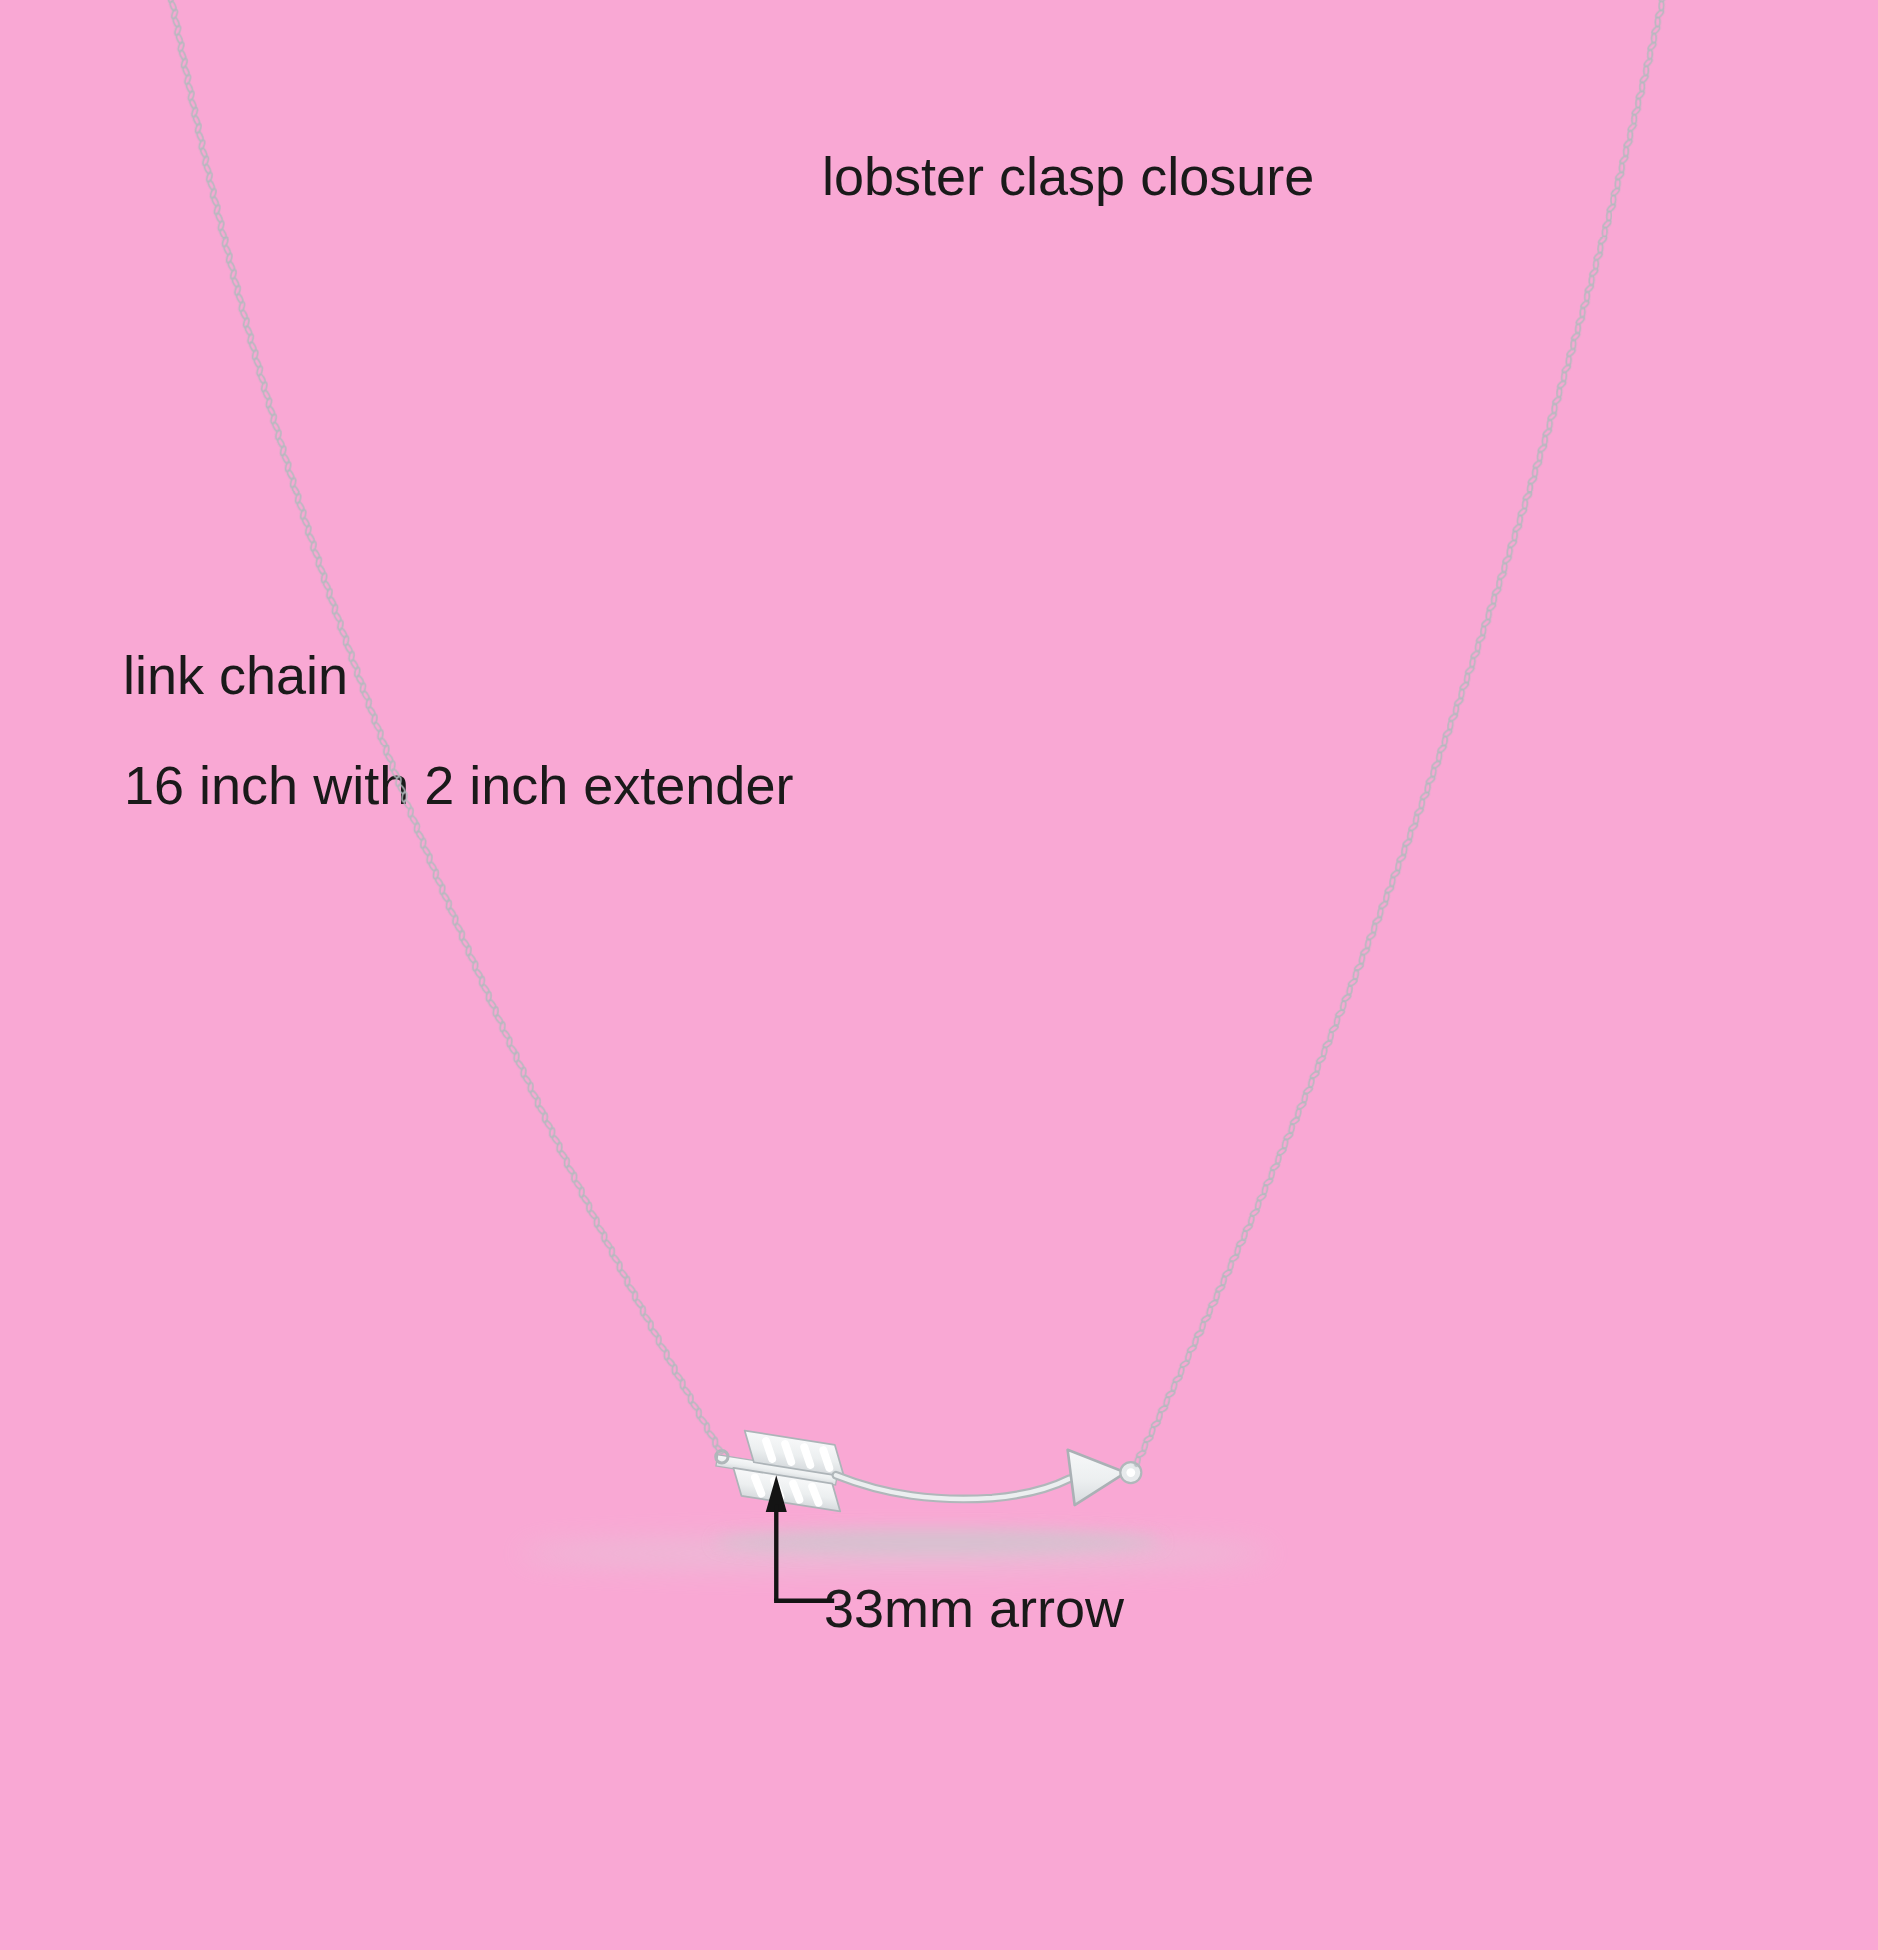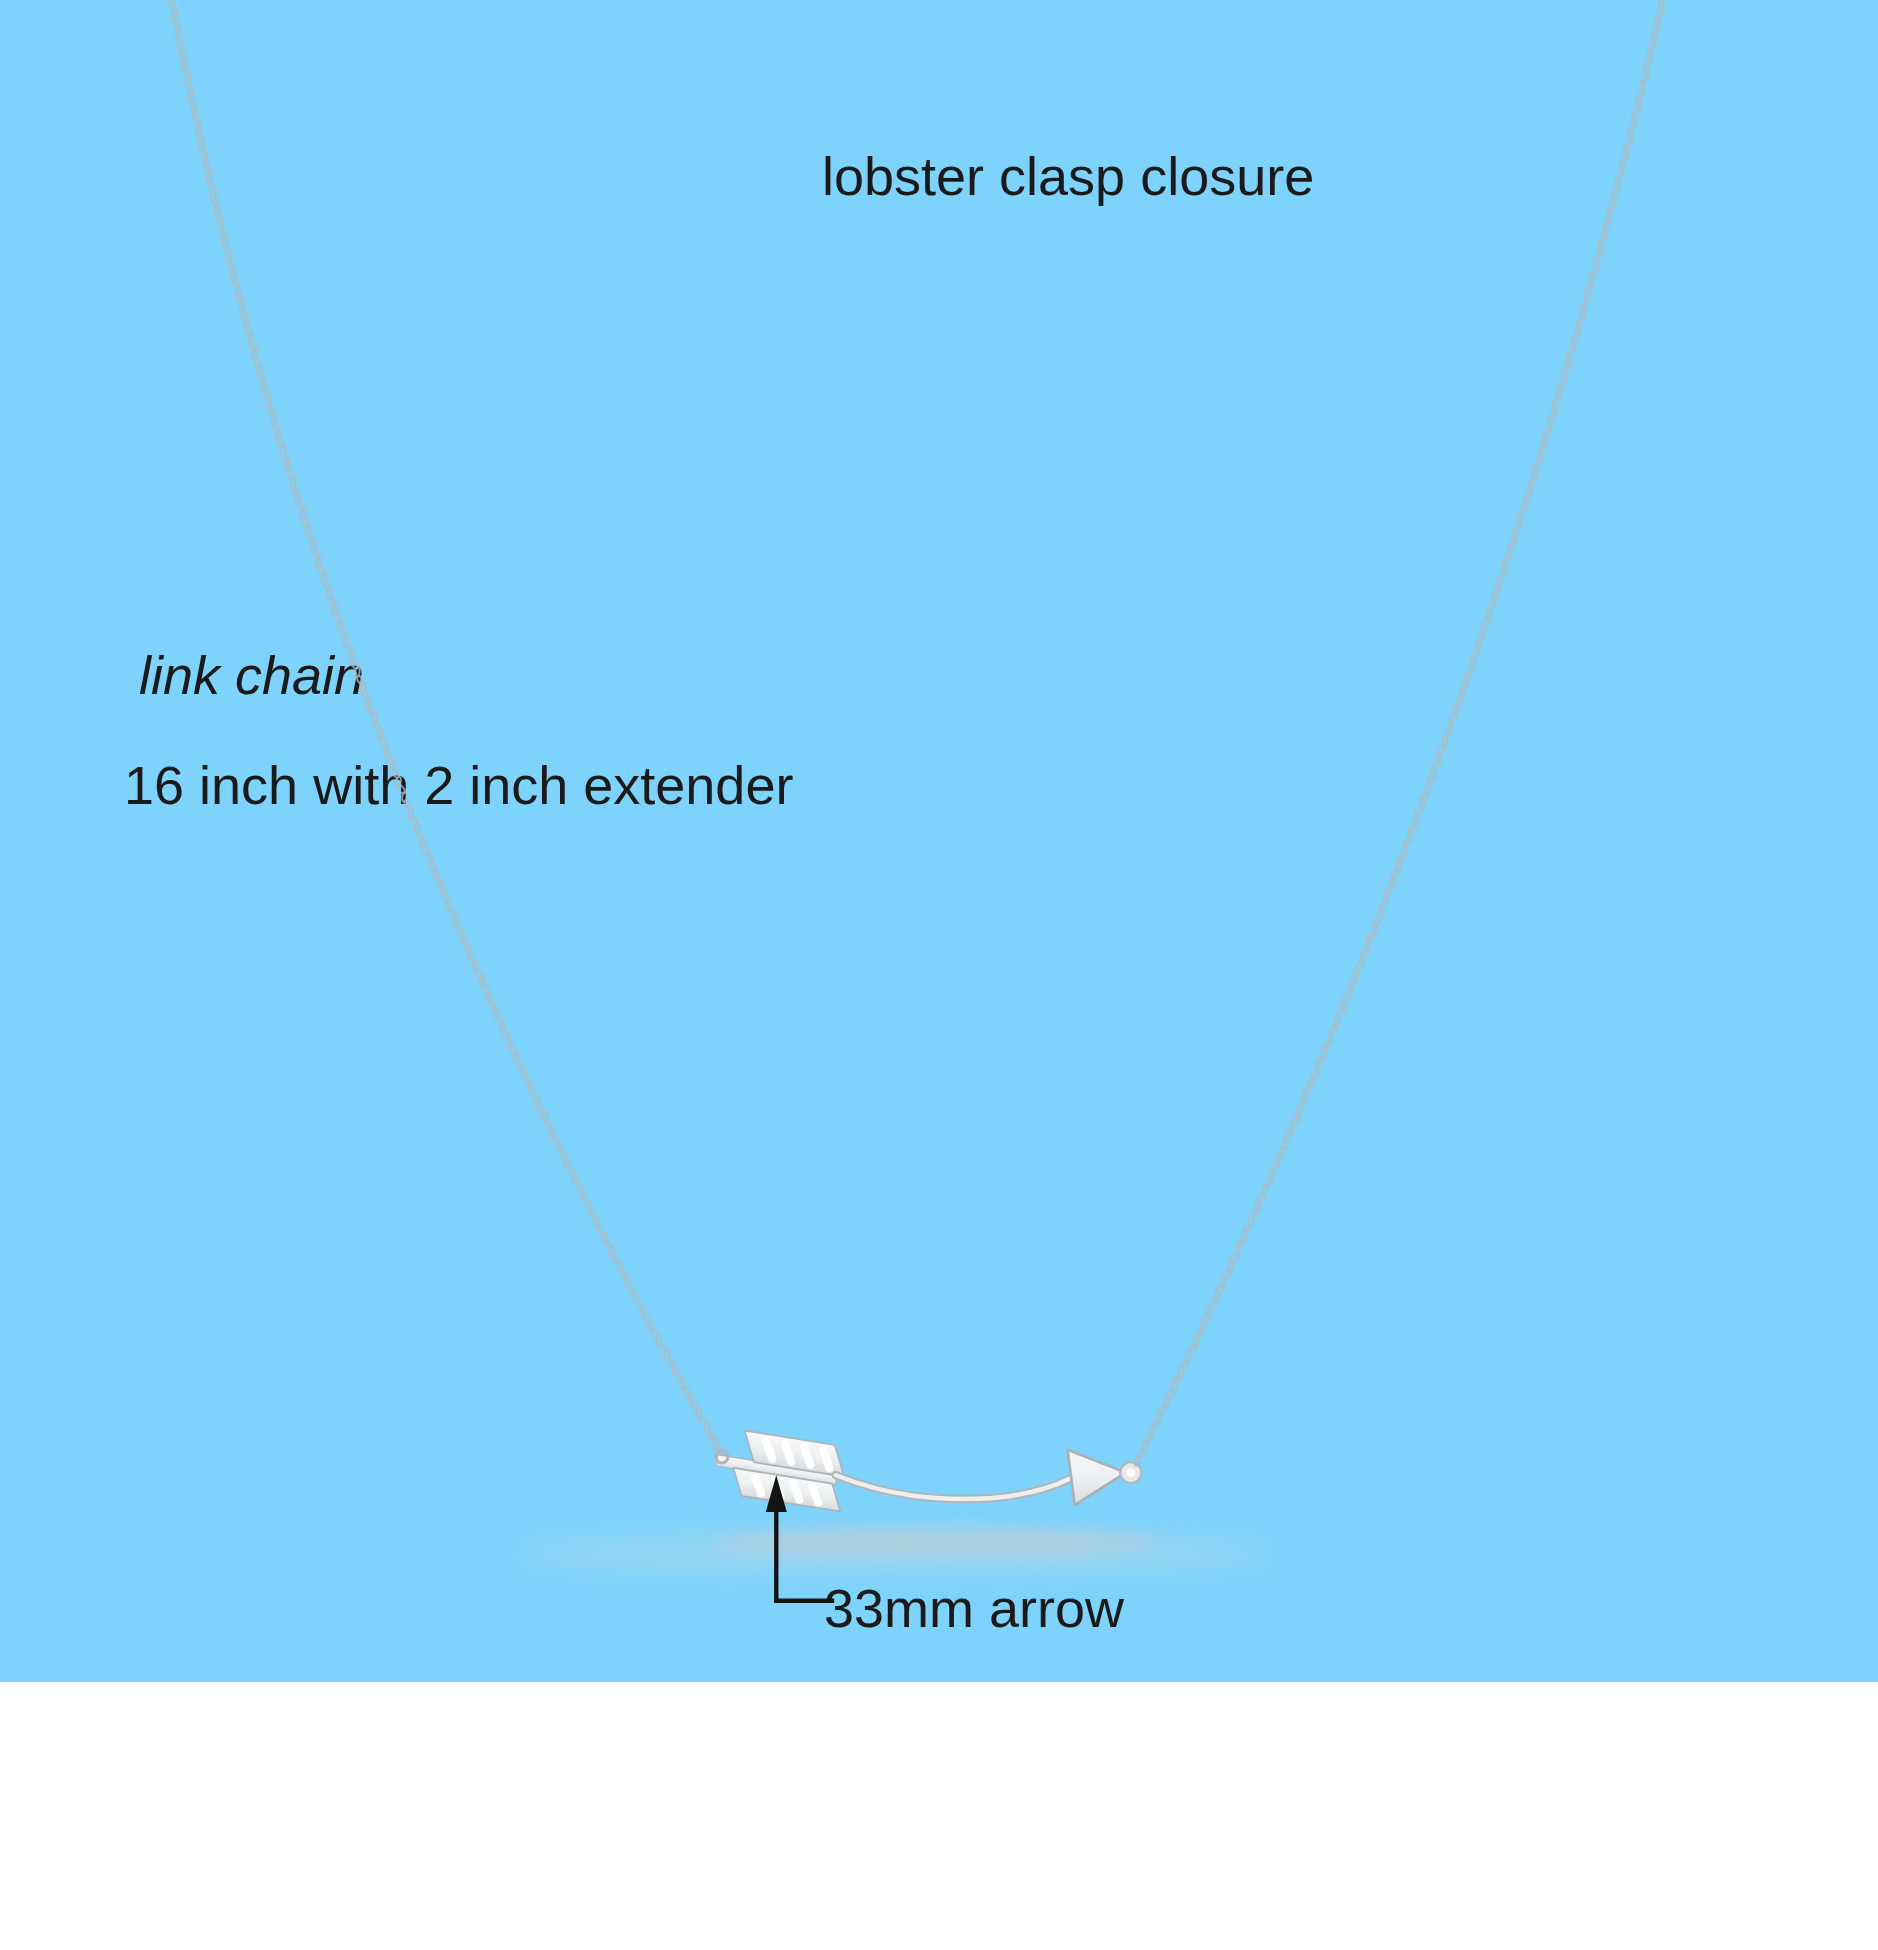--- a/index.html
+++ b/index.html
@@ -1,33 +1,33 @@
 <!DOCTYPE html>
 <html style="font-size:14px"><head>
 <meta charset="utf-8">
 <style>
   html, body { margin: 0; padding: 0; background: #ffffff; }
   .stage {
     position: relative;
     width: 1879px;
-    height: 1682px;
-    background: #7dd3fc;
+    height: 1950px;
+    background: #f9a8d4;
     overflow: hidden;
     font-family: "Liberation Sans", sans-serif;
   }
   .label {
     position: absolute;
     font-size: 54px;
     line-height: 1.15;
     color: #1a1a1a;
     white-space: nowrap;
     letter-spacing: 0px;
   }
   .label-clasp    { left: 822px;  top: 145px;  }
-  .label-chain    { left: 139px;  top: 644px; font-style: italic;  }
+  .label-chain    { left: 123px;  top: 644px;  }
   .label-length   { left: 124px;  top: 754px; text-align: center;  }
   .label-material { left: 843px;  top: 1051px; }
   .label-pendant  { left: 824px;  top: 1577px; }
   svg.overlay {
     position: absolute;
     left: 0; top: 0;
     width: 1879px; height: 1950px;
     pointer-events: none;
   }
 </style>

